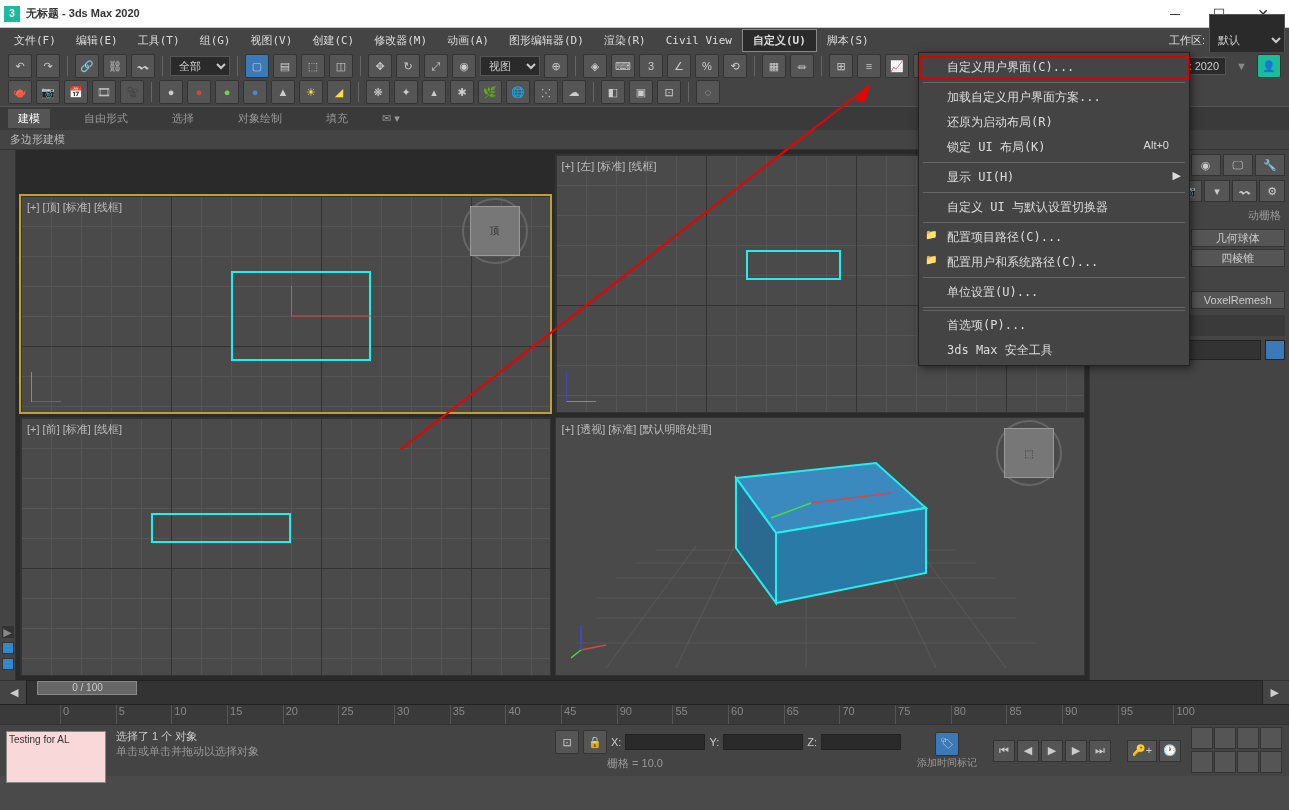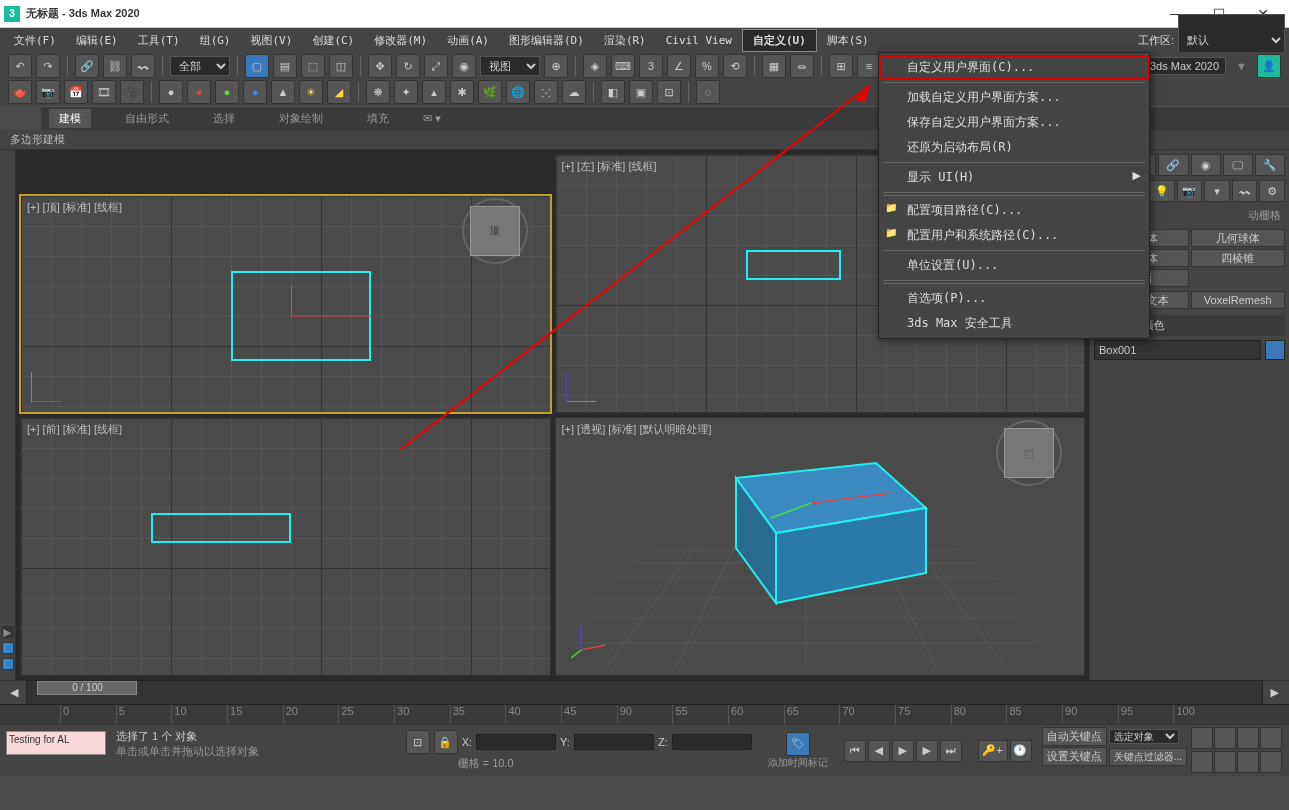--- a/index.html
+++ b/index.html
@@ -6,28 +6,28 @@
 body { width:1289px; height:810px; background:#4a4a4a; overflow:hidden; position:relative; }
 .titlebar { height:28px; background:#fff; display:flex; align-items:center; padding:0 4px; border-bottom:1px solid #ccc; }
 .titlebar .icon3 { width:16px; height:16px; background:#1abc9c; color:#fff; display:flex; align-items:center; justify-content:center; font-weight:bold; font-size:10px; margin-right:6px; }
 .titlebar .title { flex:1; color:#333;font-weight:bold; }
 .winbtns { display:flex; gap:0; }
 .winbtn { width:44px; height:28px; display:flex; align-items:center; justify-content:center; color:#333; font-size:14px; }
 .menubar { height:24px; background:#444; display:flex; align-items:center; padding:0 4px; color:#ddd; }
 .menuitem { padding:3px 10px; cursor:pointer; font-family:monospace; }
 .menuitem.active { background:#2a2a2a; border:1px solid #888;font-weight:bold; }
 .workspace { margin-left:auto; display:flex; align-items:center; gap:4px; }
-.workspace select { background:#2a2a2a; color:#ccc; border:1px solid #555; padding:18px 4px; width:107px; }
+.workspace select { background:#2a2a2a; color:#ccc; border:1px solid #555; padding:18px 4px; width:76px; }
 .toolbar { background:#444; padding:2px 8px; display:flex; align-items:center; gap:4px; flex-wrap:wrap; position:relative; }
 .tbtn { width:24px; height:24px; background:#555; border:1px solid #333; display:flex; align-items:center; justify-content:center; color:#ccc; font-size:11px; border-radius:2px; }
 .tbtn.blue { background:#3a7ab8; }
 .tsep { width:1px; height:20px; background:#666; margin:0 3px; }
 .selset { background:#2a2a2a; color:#ccc; border:1px solid #555; padding:2px 4px; width:60px; }
 .maxver { background:#2a2a2a; color:#ccc; border:1px solid #555; padding:2px 6px; margin-left:auto; }
-.ribbon { height:24px; background:#3a3a3a; display:flex; align-items:center; padding:0 8px; gap:24px; color:#999; border-top:1px solid #555;margin-left:41px; }
+.ribbon { height:24px; background:#3a3a3a; display:flex; align-items:center; padding:0 8px; gap:24px; color:#999; border-top:1px solid #555; }
 .ribtab { padding:2px 10px; }
 .ribtab.active { background:#555; color:#fff; }
 .subribbon { height:20px; background:#444; padding:2px 10px; color:#bbb; display:flex; align-items:center; border-bottom:1px solid #333;}
 .main { display:flex; height:530px; }
 .leftstrip { width:16px; background:#444; border-right:1px solid #333; display:flex; flex-direction:column; justify-content:flex-end; padding-bottom:10px; gap:4px; align-items:center;}
 .leftbtn { width:12px; height:12px; background:#555; border:1px solid #333; }
 .viewports { flex:1; background:#2a2a2a; padding:4px; display:grid; grid-template-columns:1fr 1fr; grid-template-rows:1fr 1fr; gap:4px; position:relative; }
 .vp { background:#4a4a4a; border:1px solid #333; position:relative; overflow:hidden; }
 .vp.active { border:1px solid #c0a030; outline:1px solid #c0a030;margin-top:41px; }
 .vplabel { position:absolute; top:4px; left:6px; color:#bbb; font-size:11px; z-index:5; }
@@ -40,34 +40,34 @@
 .rightpanel { width:200px; background:#444; border-left:1px solid #333; color:#ccc; padding:4px; }
 .cmdtabs { display:flex; gap:2px; margin-bottom:4px; }
 .cmdtab { flex:1; height:22px; background:#555; border:1px solid #333; display:flex; align-items:center; justify-content:center; }
 .cmdtab.active { background:#3a3a3a; }
 .objbtns { display:flex; flex-wrap:wrap; gap:2px; margin:4px 0; }
 .objbtn { flex:1 1 48%; height:18px; background:#555; border:1px solid #333; text-align:center; line-height:16px; font-size:11px; }
 .rollhead { background:#3a3a3a; padding:3px 6px; margin-top:6px; display:flex; align-items:center; gap:4px; }
 .namefield { display:flex; gap:4px; margin-top:4px; }
 .namefield input { flex:1; background:#333; border:1px solid #222; color:#ccc; padding:2px 4px; }
 .colorswatch { width:20px; height:20px; background:#3a7ab8; border:1px solid #222; }
-.dropdown { position:absolute; top:52px; left:878px; width:272px; background:#444; border:1px solid #222; box-shadow:2px 2px 8px rgba(0,0,0,0.5); z-index:100; color:#ddd; padding:2px 0; }
+.dropdown { position:absolute; top:52px; left:918px; width:272px; background:#444; border:1px solid #222; box-shadow:2px 2px 8px rgba(0,0,0,0.5); z-index:100; color:#ddd; padding:2px 0; }
 .dditem { padding:4px 20px 4px 28px; display:flex; justify-content:space-between; font-family:monospace; font-size:12px; position:relative; }
 .dditem.highlight { outline:2px solid #d00; outline-offset:-2px; }
 .dditem .arrow { position:absolute; right:8px; }
 .ddsep { height:1px; background:#666; margin:2px 4px; }
 .dditem .icon { position:absolute; left:6px; width:14px; height:14px; }
 .arrow-annotation { position:absolute; top:80px; left:400px; width:480px; height:370px; z-index:50; pointer-events:none; }
 .timeslider { height:24px; background:#444; border-top:1px solid #333; display:flex; align-items:center; padding:0 10px; color:#ccc; }
 .slidertrack { flex:1; height:26px; background:#333; border:1px solid #222; position:relative; margin:0 8px; }
 .sliderthumb { position:absolute; left:10px; width:100px; height:14px; background:#666; border:1px solid #888; text-align:center; font-size:10px; line-height:12px; }
 .timeruler { height:20px; background:#3a3a3a; display:flex; padding:0 60px; color:#888; font-size:10px; position:relative; border-top:1px solid #222;}
 .tick { flex:1; border-left:1px solid #555; padding-left:2px; }
 .statusbar { height:52px; background:#444; border-top:1px solid #333; display:flex; color:#ccc; }
-.maxscript { width:100px; height:24px; background:#f8d8d8; border:1px solid #888; margin:6px; color:#333; font-size:10px; padding:2px; }
+.maxscript { width:100px; height:52px; background:#f8d8d8; border:1px solid #888; margin:6px; color:#333; font-size:10px; padding:2px; }
 .statmid { flex:1; padding:4px; }
 .coords { display:flex; gap:4px; align-items:center; padding:0 8px; }
 .coordin { width:80px; background:#2a2a2a; border:1px solid #222; color:#ccc; padding:1px 3px; }
 .animbtns { display:flex; gap:2px; align-items:center; padding:0 8px; }
 .animbtn { width:22px; height:22px; background:#555; border:1px solid #333; display:flex; align-items:center; justify-content:center; }
 .keycfg { display:flex; flex-direction:column; gap:1px; padding:2px; }
 .keycfg-row { display:flex; gap:2px; align-items:center; font-size:10px; }
 .keycfg-row select{ background:#2a2a2a; color:#ccc; border:1px solid #555; font-size:10px; width:70px;}
 .navbtns { display:flex; flex-wrap:wrap; width:100px; gap:1px; padding:2px; }
 .navbtn { width:22px; height:22px; background:#555; border:1px solid #333; }
@@ -311,25 +311,26 @@
       <input value="Box001" style="">
       <div class="colorswatch"></div>
     </div>
   </div>
 </div>
 
 <div class="dropdown" id="dropdown">
     <div class="dditem highlight">自定义用户界面(C)...</div>
     <div class="ddsep"></div>
     <div class="dditem">加载自定义用户界面方案...</div>
-    <div class="dditem">保存自定义用户界面方案...</div>
     <div class="dditem">还原为启动布局(R)</div>
+    <div class="dditem">锁定 UI 布局(K)<span>Alt+0</span></div>
     <div class="ddsep"></div>
     <div class="dditem">显示 UI(H)<span class="arrow">▶</span></div>
     <div class="ddsep"></div>
+    <div class="dditem">自定义 UI 与默认设置切换器</div>
     <div class="ddsep"></div>
     <div class="dditem">配置项目路径(C)...<span class="icon" style="font-size: 10px;">📁</span></div>
     <div class="dditem">配置用户和系统路径(C)...<span class="icon" style="font-size: 10px;">📁</span></div>
     <div class="ddsep"></div>
     <div class="dditem">单位设置(U)...</div>
     <div class="ddsep"></div>
     <div class="ddsep"></div>
     <div class="dditem">首选项(P)...</div>
     <div class="dditem">3ds Max 安全工具</div>
   </div>
@@ -398,30 +399,20 @@
     <div class="animbtn">⏮</div>
     <div class="animbtn">◀</div>
     <div class="animbtn">▶</div>
     <div class="animbtn">▶</div>
     <div class="animbtn">⏭</div>
   </div>
   <div class="animbtns">
     <div class="animbtn" style="width:30px">🔑+</div>
     <div class="animbtn">🕐</div>
   </div>
-  <div class="keycfg">
-    <div class="keycfg-row">
-        <span style="background:#555;padding:1px 4px;border:1px solid #333">自动关键点</span>
-        <select><option>选定对象</option></select>
-      </div>
-    <div class="keycfg-row">
-        <span style="background:#555;padding:1px 4px;border:1px solid #333">设置关键点</span>
-        <span style="background:#555;padding:1px 4px;border:1px solid #333;font-size:10px">关键点过滤器...</span>
-      </div>
-  </div>
   <div class="navbtns">
     <div class="navbtn"></div>
     <div class="navbtn"></div>
     <div class="navbtn"></div>
     <div class="navbtn"></div>
     <div class="navbtn"></div>
     <div class="navbtn"></div>
     <div class="navbtn"></div>
     <div class="navbtn"></div>
   </div>

